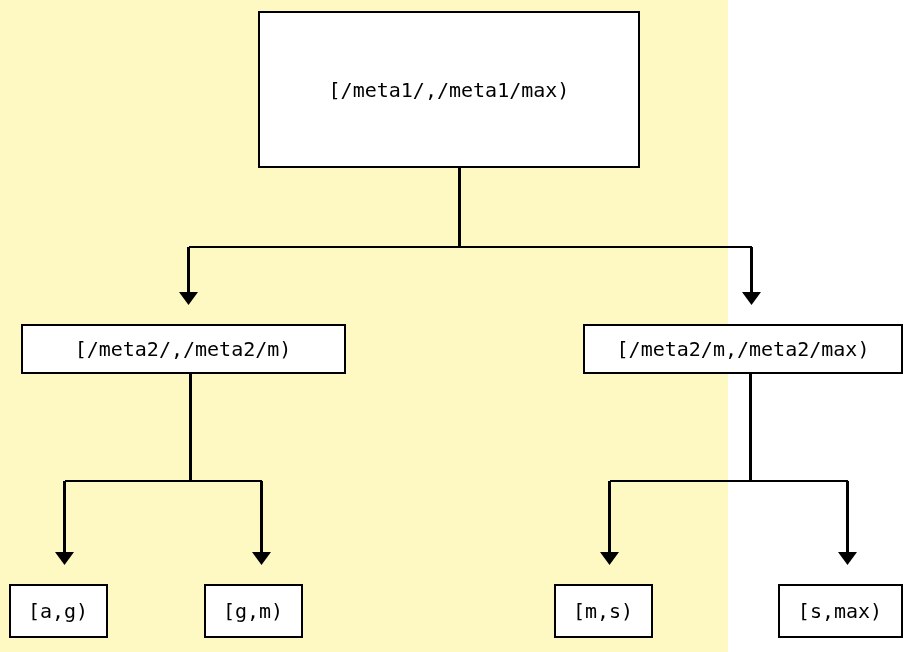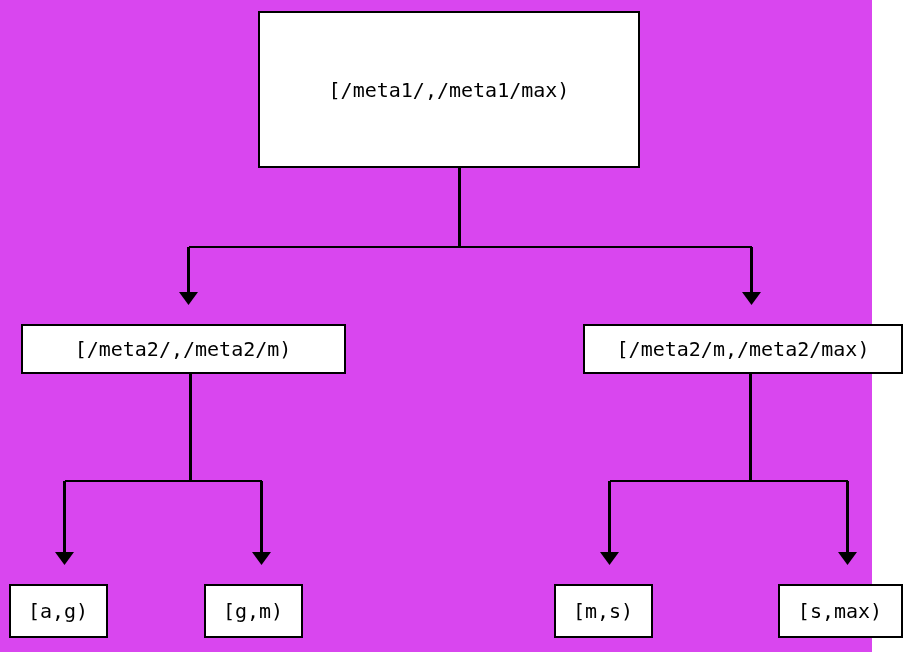--- a/index.html
+++ b/index.html
@@ -9,23 +9,23 @@
     background: #ffffff;
   }
   body {
     width: 912px;
     height: 652px;
     overflow: hidden;
     font-family: "DejaVu Sans Mono", "Liberation Mono", monospace;
   }
   #diagram-root {
     position: relative;
-    width: 872px;
+    width: 728px;
     height: 652px;
-    background: #d946ef;
+    background: #fef9c3;
   }
   svg#tree-canvas {
     position: absolute;
     left: 0;
     top: 0;
     width: 912px;
     height: 652px;
     display: block;
   }
   .node-box {

